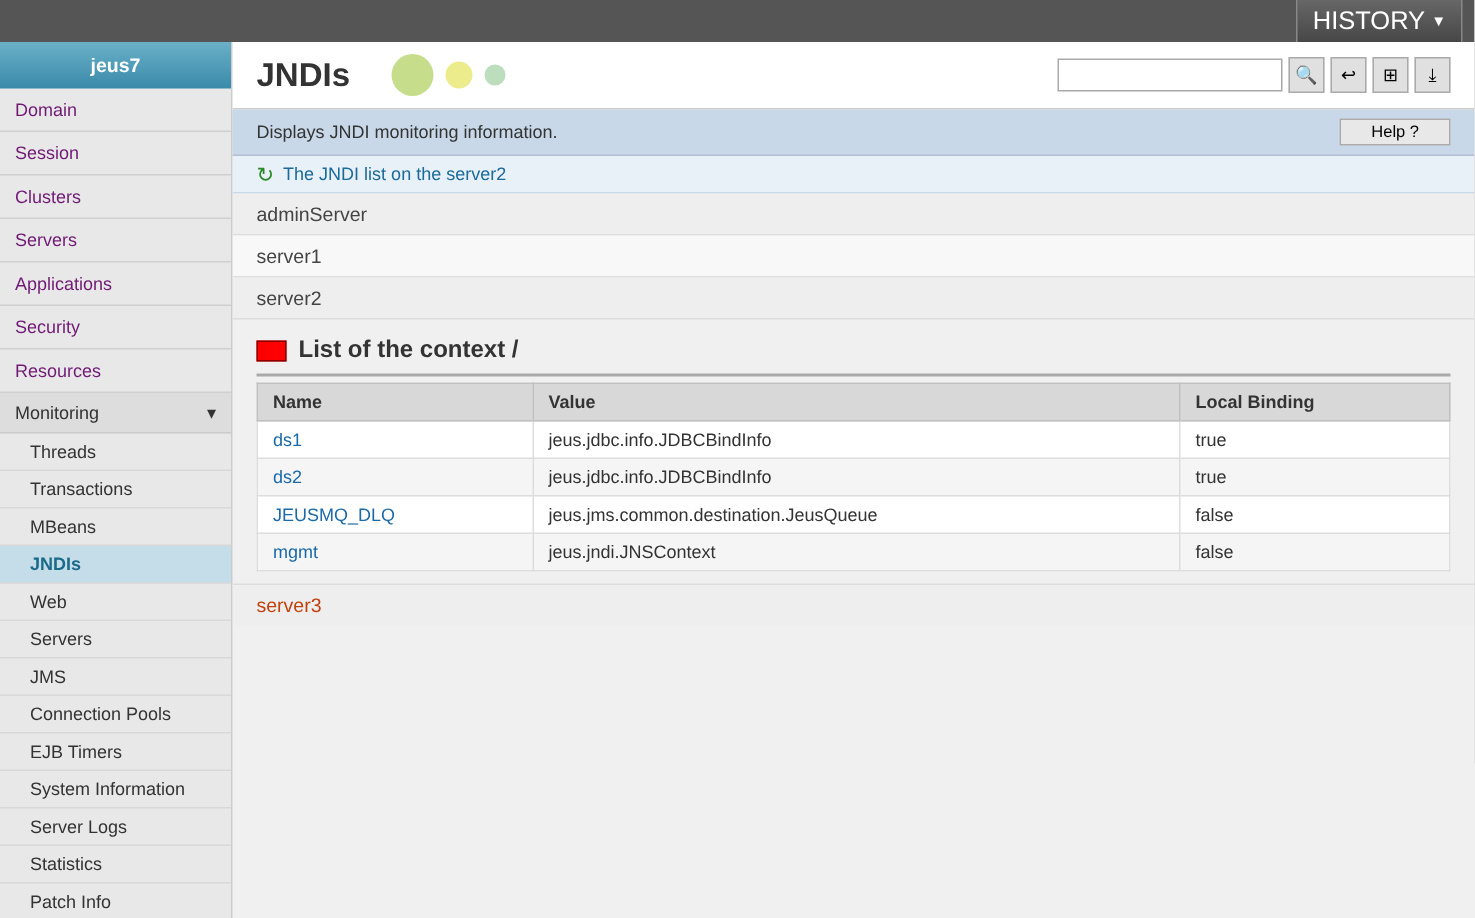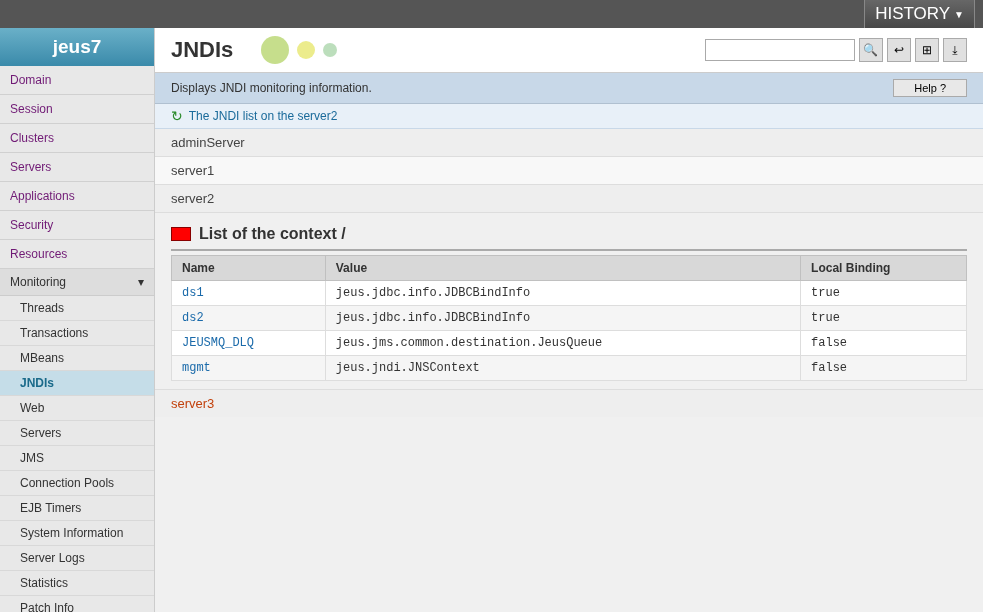--- a/index.html
+++ b/index.html
@@ -8,21 +8,21 @@
     
     .top-bar { background: #555; display: flex; justify-content: flex-end; align-items: center; height: 28px; padding-right: 8px; }
     .history-btn { background: linear-gradient(to bottom, #6a6a6a, #444); color: #fff; border: 1px solid #888; padding: 7px 10px; font-size: 17px; cursor: pointer; display: flex; align-items: center; gap: 4px; }
     .history-btn::after { content: '▼'; font-size: 10px; }
 
     
     .main-layout { display: flex; flex: 1; overflow: hidden; }
 
     
     .sidebar { width: 155px; background: #e8e8e8; border-right: 1px solid #ccc; display: flex; flex-direction: column; overflow-y: auto; flex-shrink: 0; }
-    .sidebar-title { background: linear-gradient(to bottom, #6ab0c8, #3a8aaa); color: white; text-align: center; padding: 8px 4px; font-size: 19px; font-weight: bold; }
+    .sidebar-title { background: linear-gradient(to bottom, #6ab0c8, #3a8aaa); color: white; text-align: center; padding: 8px 4px; font-size: 13px; font-weight: bold; }
     .sidebar-item { padding: 7px 10px; border-bottom: 1px solid #d0d0d0; color: #701a75; cursor: pointer; font-size: 12px; }
     .monitoring-header { background: #ddd; padding: 6px 10px; font-size: 12px; color: #333; cursor: pointer; display: flex; justify-content: space-between; align-items: center; border-bottom: 1px solid #ccc; }
     .monitoring-sub { padding: 5px 10px 5px 20px; border-bottom: 1px solid #d8d8d8; color: #333; cursor: pointer; font-size: 12px; }
     .monitoring-sub.active { background: #c5dde8; font-weight: bold; color: #1a6a8a; }
 
     
     .content { flex: 1; background: #f0f0f0; overflow-y: auto; display: flex; flex-direction: column; }
 
     
     .content-header { background: white; padding: 8px 16px; display: flex; align-items: center; justify-content: space-between; border-bottom: 1px solid #ccc; }
@@ -44,21 +44,21 @@
     .server-row:nth-child(odd) { background: #f8f8f8; }
     .server-row:nth-child(even) { background: #eee; }
 
     
     .context-section { padding: 12px 16px 4px 16px; }
     .context-title { display: flex; align-items: center; gap: 8px; font-size: 16px; font-weight: bold; color: #333; border-bottom: 2px solid #aaa; padding-bottom: 6px; }
 
     
     .jndi-table { width: calc(100% - 32px); margin: 0 16px; border-collapse: collapse; background: white; }
     .jndi-table th { background: #d8d8d8; border: 1px solid #c0c0c0; padding: 5px 10px; text-align: left; font-size: 12px; color: #333; }
-    .jndi-table td { border: 1px solid #ddd; padding: 5px 10px; font-size: 12px; color: #333; font-family: Liberation Mono, monospace; }
+    .jndi-table td { border: 1px solid #ddd; padding: 5px 10px; font-size: 12px; color: #333; }
     .jndi-table tr:nth-child(even) { background: #f5f5f5; }
     .link-text { color: #1a6aaa; text-decoration: none; cursor: pointer; }
 
     .server3-row { padding: 6px 16px; font-size: 13px; color: #c2410c; background: #eee; border-top: 1px solid #ddd; margin-top: 8px; }
   </style>
 </head>
 <body>
 
 <div class="top-bar">
   <button class="history-btn">HISTORY</button>

